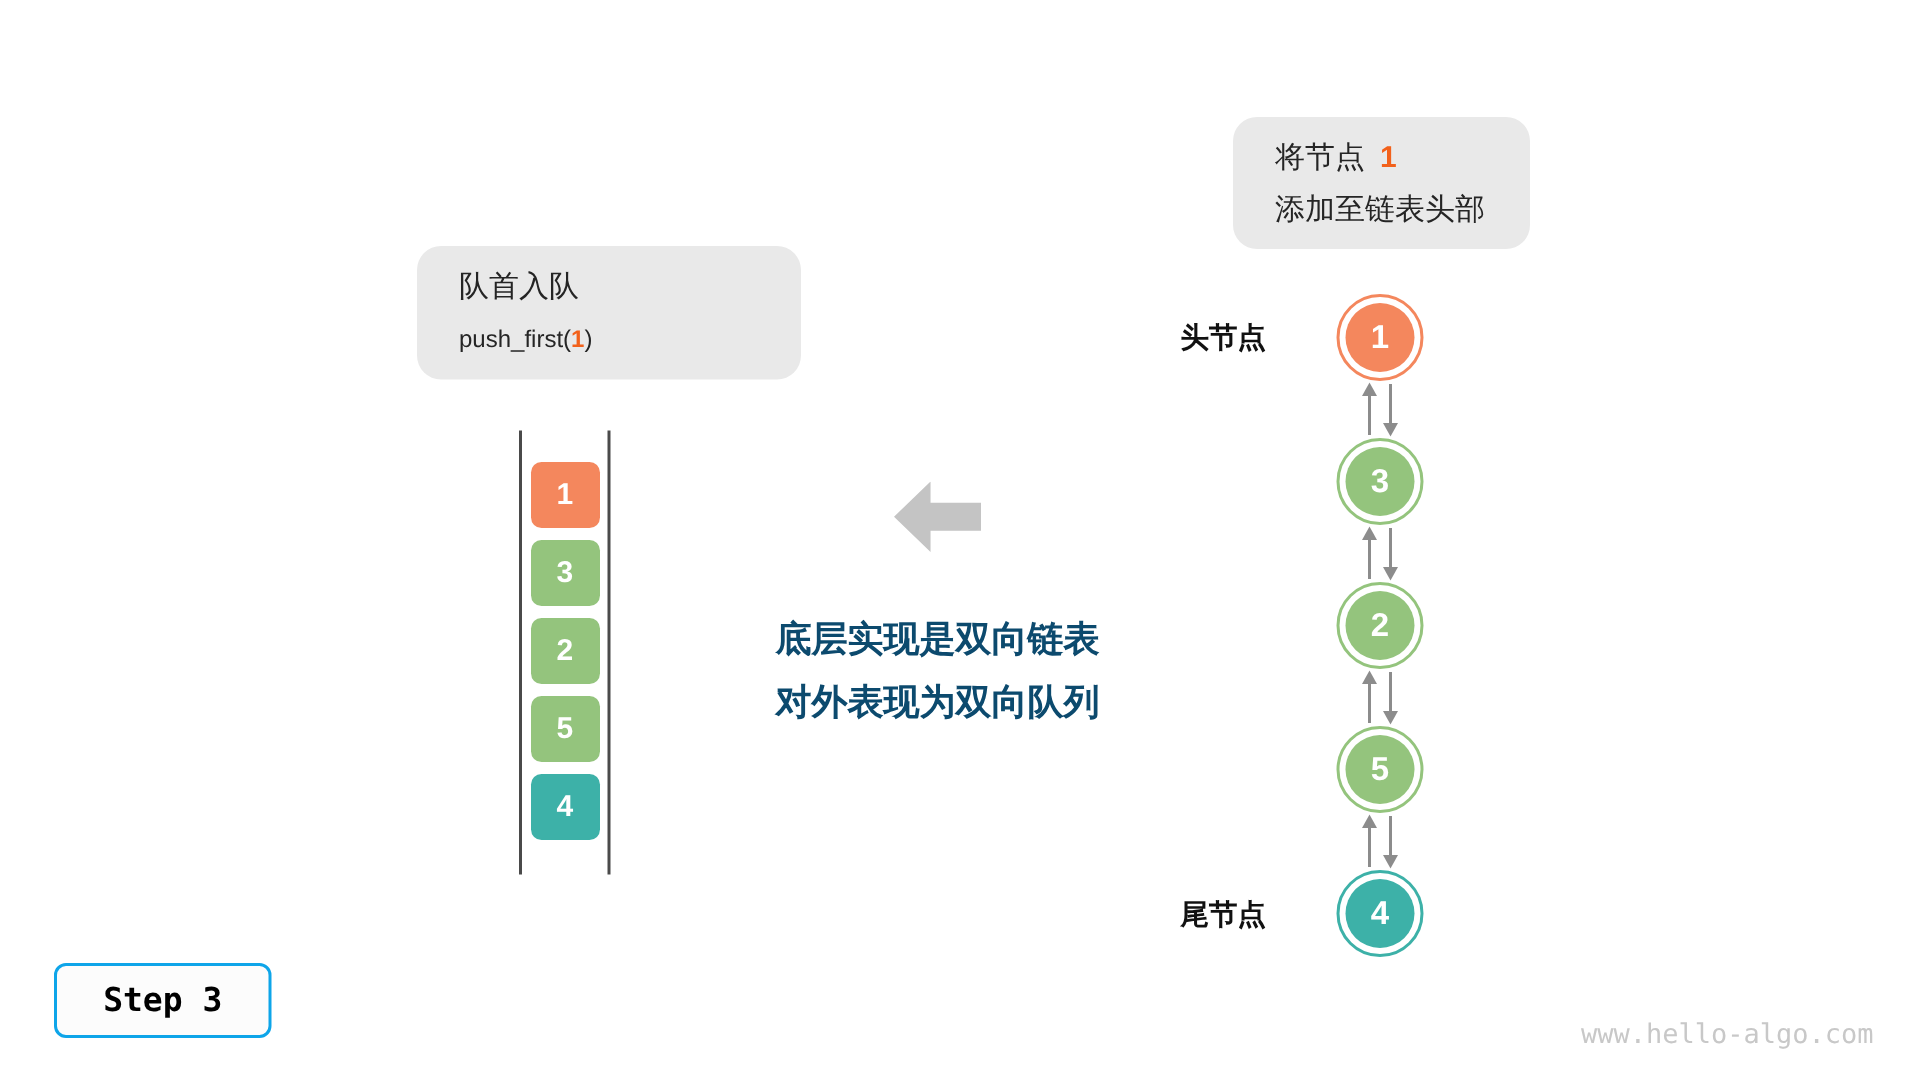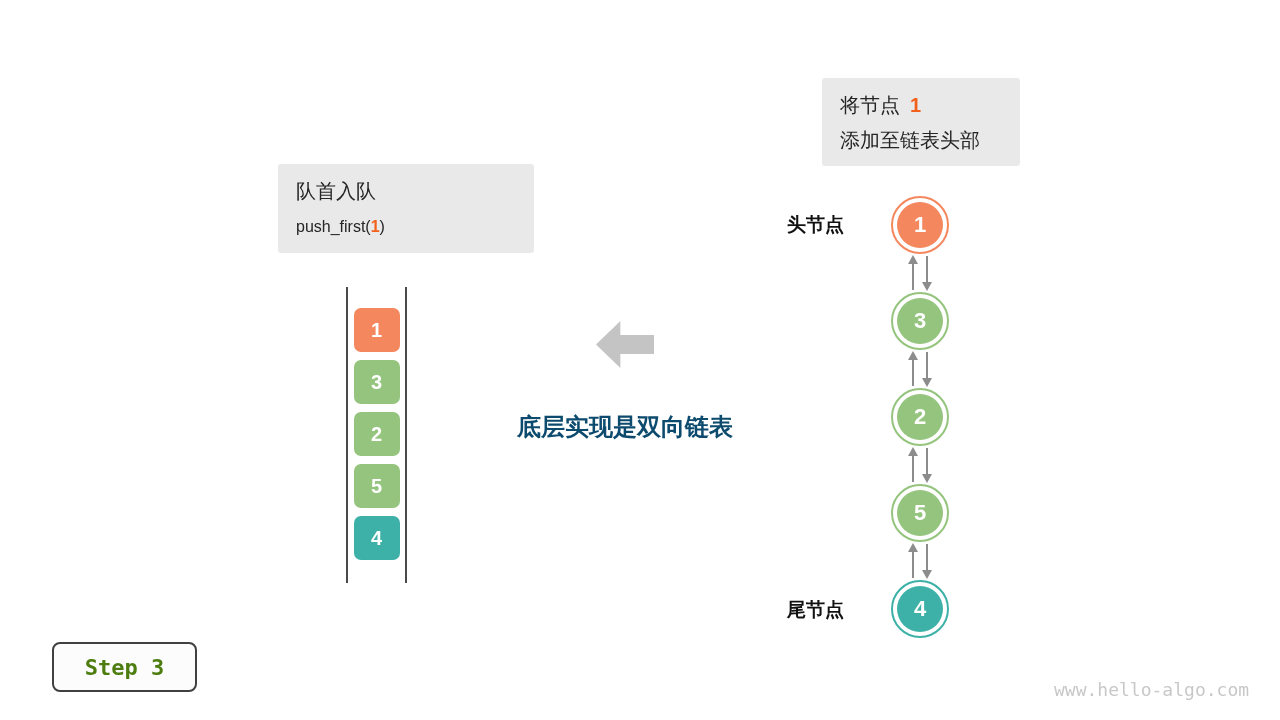--- a/index.html
+++ b/index.html
@@ -7,25 +7,25 @@
   body {
     width: 1280px; height: 720px;
     font-family: "Liberation Sans", "DejaVu Sans", sans-serif;
   }
   .canvas { position: relative; width: 1280px; height: 720px; background: #ffffff; overflow: hidden; }
 
   
   .gray-box {
     position: absolute;
     background: #E9E9E9;
-    border-radius: 3px;
+    border-radius: 16px;
     color: #252525;
     font-size: 20px;
     line-height: 35px;
-    padding: 10px 18px;
+    padding: 10px 28px;
   }
   .ann-top { left: 822px; top: 78px; width: 198px; height: 88px; }
   .op-box  { left: 278px; top: 164px; width: 256px; height: 89px; }
   .op-box .code { font-family: Liberation Sans, sans-serif; font-size: 16px; }
   .hl { color: #F2611B; font-weight: bold; }
   .ann-top .hl { margin-left: 10px; }
 
   
   .stack { position: absolute; left: 346px; top: 287px; width: 61px; height: 296px; }
   .stack::before, .stack::after {
@@ -75,24 +75,24 @@
   .connector { height: 38px; width: 44px; }
   .connector svg { display: block; }
 
   .side-label { position: absolute; font-size: 19px; font-weight: bold; color: #111111; }
   .label-head { left: 787px; top: 212px; }
   .label-tail { left: 787px; top: 597px; }
 
   
   .step-box {
     position: absolute; left: 36px; top: 642px; width: 145px; height: 50px;
-    border: 2px solid #404040; border-radius: 8px; background: #FCFCFC;
+    border: 2px solid #0ea5e9; border-radius: 8px; background: #FCFCFC;
     display: flex; align-items: center; justify-content: center;
     font-family: "DejaVu Sans Mono", "Liberation Mono", monospace;
-    font-weight: bold; font-size: 22px; color: #4d7c0f; margin-left: 16px;
+    font-weight: bold; font-size: 22px; color: #000000;
   }
 
   
   .watermark {
     position: absolute; left: 1054px; top: 679px;
     font-family: "DejaVu Sans Mono", "Liberation Mono", monospace;
     font-size: 18px; color: #C8C8C8;
   }
 </style>
 </head>
@@ -117,20 +117,21 @@
         <div class="stack-item" style="background: rgb(148, 196, 125);">2</div>
         <div class="stack-item" style="background: rgb(148, 196, 125);">5</div>
         <div class="stack-item" style="background: rgb(61, 177, 168);">4</div>
       </div>
   </div>
 
   <div class="arrow-left"></div>
 
   <div class="caption">
     <div>底层实现是双向链表</div>
+    <div>对外表现为双向队列</div>
   </div>
 
   <div class="side-label label-head">头节点</div>
   <div class="side-label label-tail">尾节点</div>
 
   <div class="list">
       <div class="node" style="border-color: rgb(244, 135, 93);">
         <div class="node-inner" style="background: rgb(244, 135, 93);">1</div>
       </div>
       <div class="connector">

